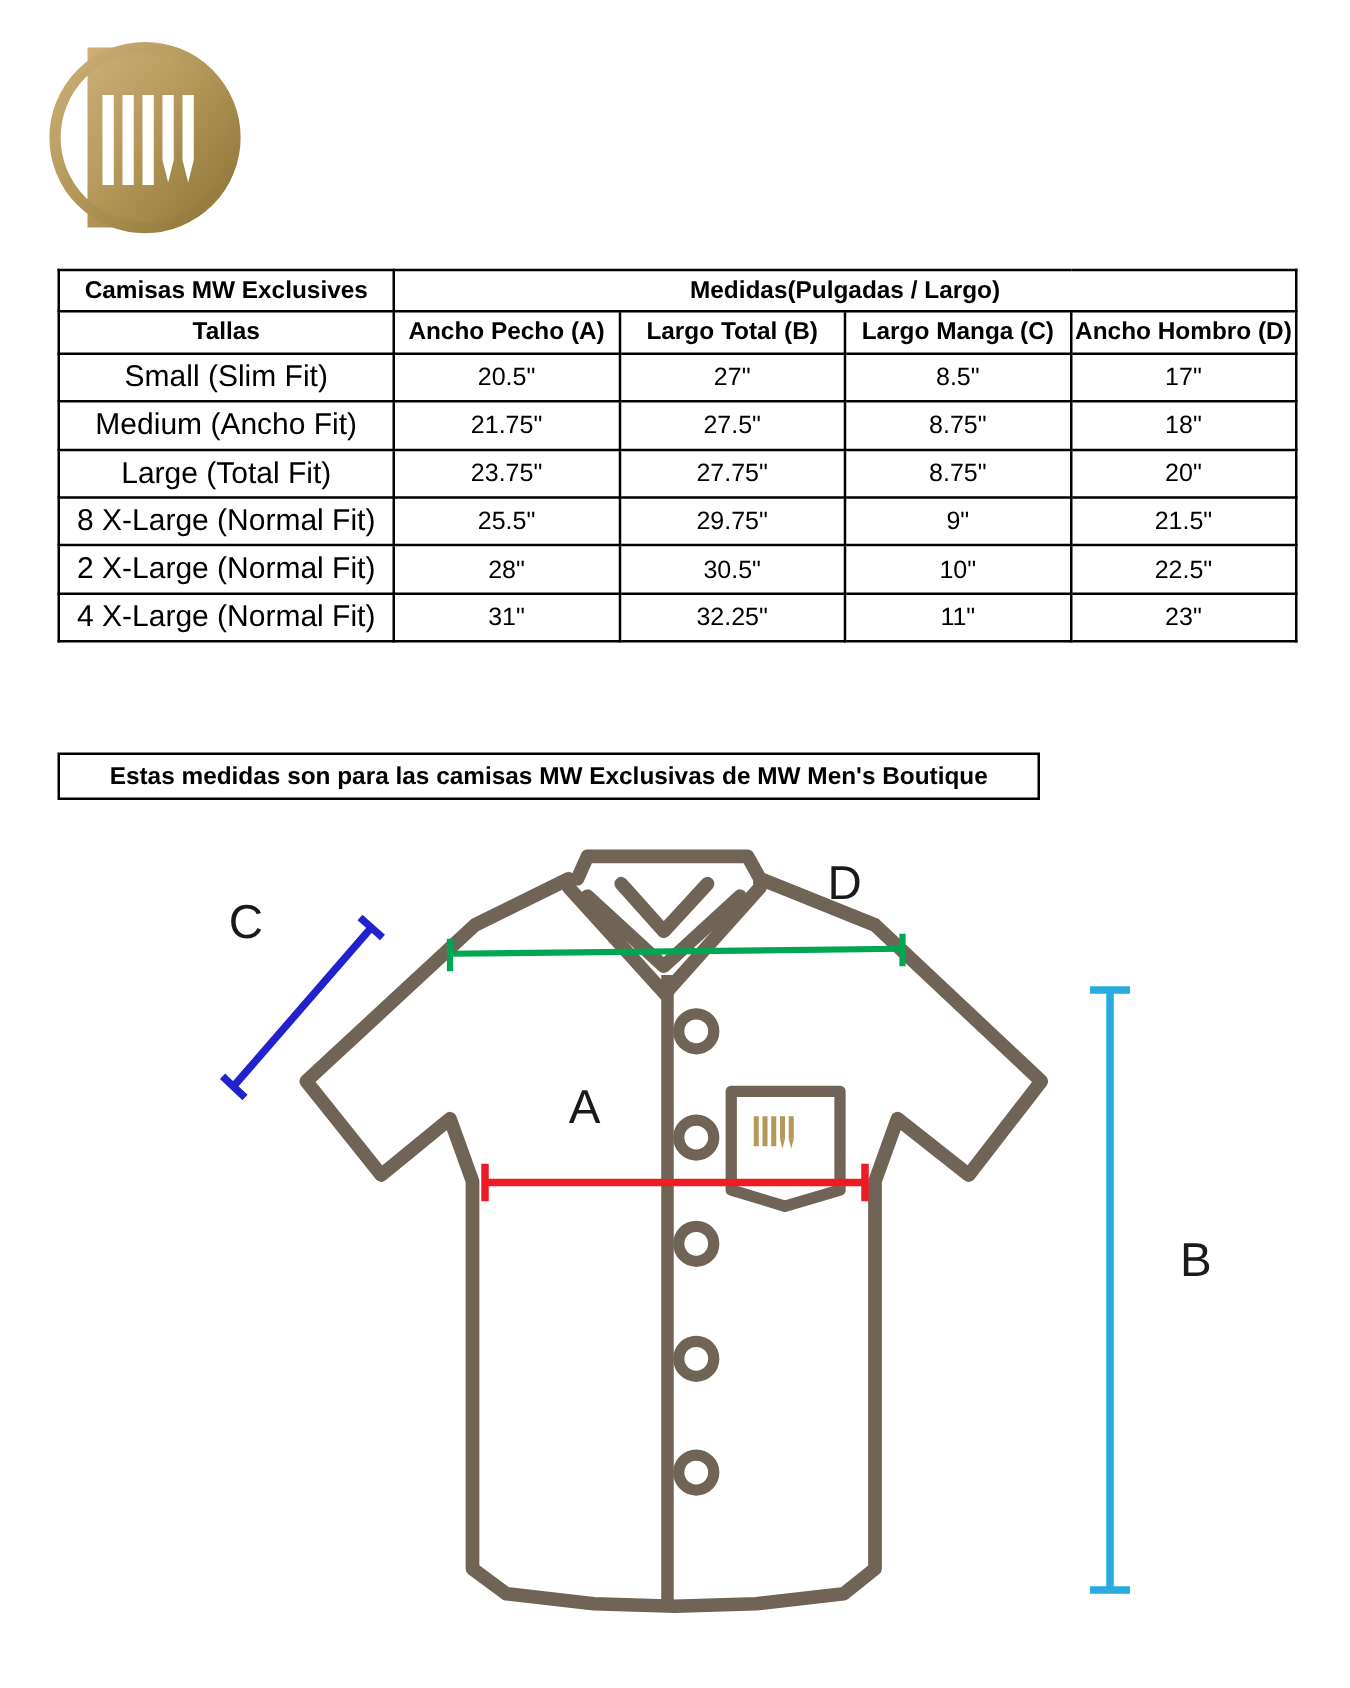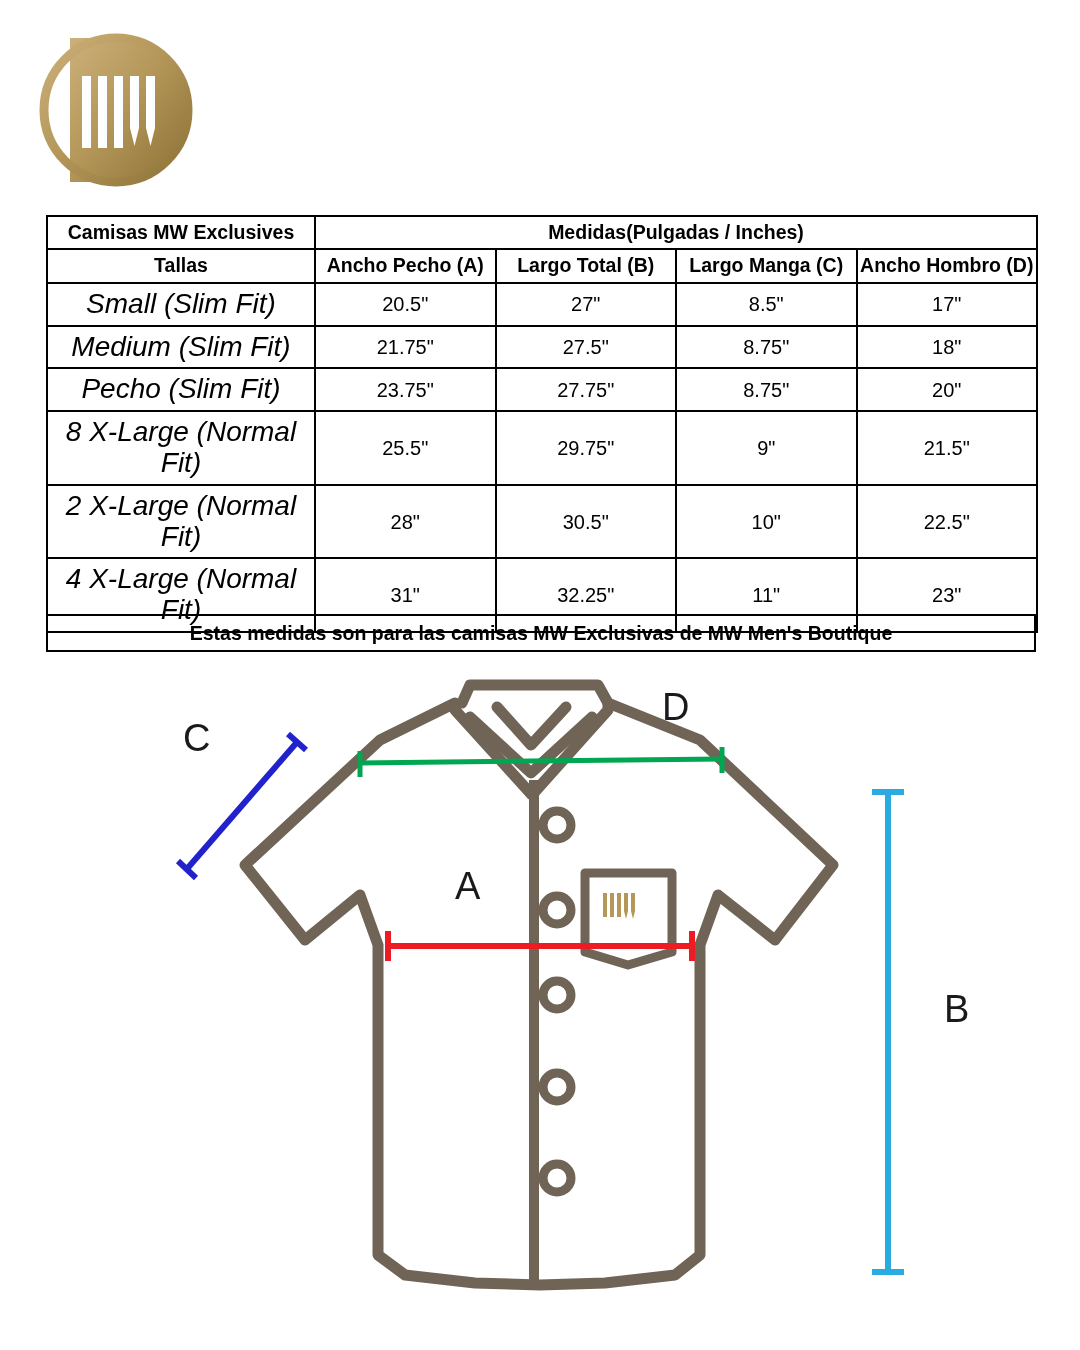--- a/index.html
+++ b/index.html
@@ -39,36 +39,34 @@
     line-height: 1.1;
   }
   .size-table th {
     font-weight: bold;
     font-size: 19.5px;
   }
   .hdr-brand { width: 268px; }
   .col-m { width: 180px; border-radius: 14px; }
   .col-m4 { width: 194px; border-radius: 12px; }
   .size-table .size-label {
-    font-style: italic;
-    font-size: 28px;
+    font-size: 24px;
     text-align: center;
   }
   .size-table .val { font-size: 20px; }
 
   
   .note-bar {
     position: absolute;
     left: 46px; top: 602px;
-    width: 990px; height: 38px;
+    width: 786px; height: 38px;
     border: 2px solid #000;
     display: flex; align-items: center; justify-content: center;
     font-weight: bold;
     font-size: 19.5px;
-    margin-top: 12px;
   }
 
   
   .diagram {
     position: absolute;
     left: 0; top: 655px;
     width: 1080px; height: 695px;
   }
   .diagram svg { display: block; }
   .dlabel {
@@ -107,46 +105,46 @@
       </g>
       <path d="M96 98 L100.5 116 L105 98 Z" fill="#ffffff"></path>
       <path d="M112 98 L116.5 116 L121 98 Z" fill="#ffffff"></path>
     </svg>
   </div>
 
   <table class="size-table">
     <tbody>
       <tr>
         <th class="hdr-brand">Camisas MW Exclusives</th>
-        <th colspan="4">Medidas(Pulgadas / Inches)</th>
+        <th colspan="4">Medidas(Pulgadas / Largo)</th>
       </tr>
       <tr>
         <th>Tallas</th>
         <th class="col-m">Ancho Pecho (A)</th>
         <th class="col-m">Largo Total (B)</th>
         <th class="col-m">Largo Manga (C)</th>
         <th class="col-m4">Ancho Hombro (D)</th>
       </tr>
 
       <tr>
         <td class="size-label">Small (Slim Fit)</td>
         <td class="val">20.5"</td>
         <td class="val">27"</td>
         <td class="val">8.5"</td>
         <td class="val">17"</td>
       </tr>
       <tr>
-        <td class="size-label">Medium (Slim Fit)</td>
+        <td class="size-label">Medium (Ancho Fit)</td>
         <td class="val">21.75"</td>
         <td class="val">27.5"</td>
         <td class="val">8.75"</td>
         <td class="val">18"</td>
       </tr>
       <tr>
-        <td class="size-label">Pecho (Slim Fit)</td>
+        <td class="size-label">Large (Total Fit)</td>
         <td class="val">23.75"</td>
         <td class="val">27.75"</td>
         <td class="val">8.75"</td>
         <td class="val">20"</td>
       </tr>
       <tr>
         <td class="size-label">8 X-Large (Normal Fit)</td>
         <td class="val">25.5"</td>
         <td class="val">29.75"</td>
         <td class="val">9"</td>

